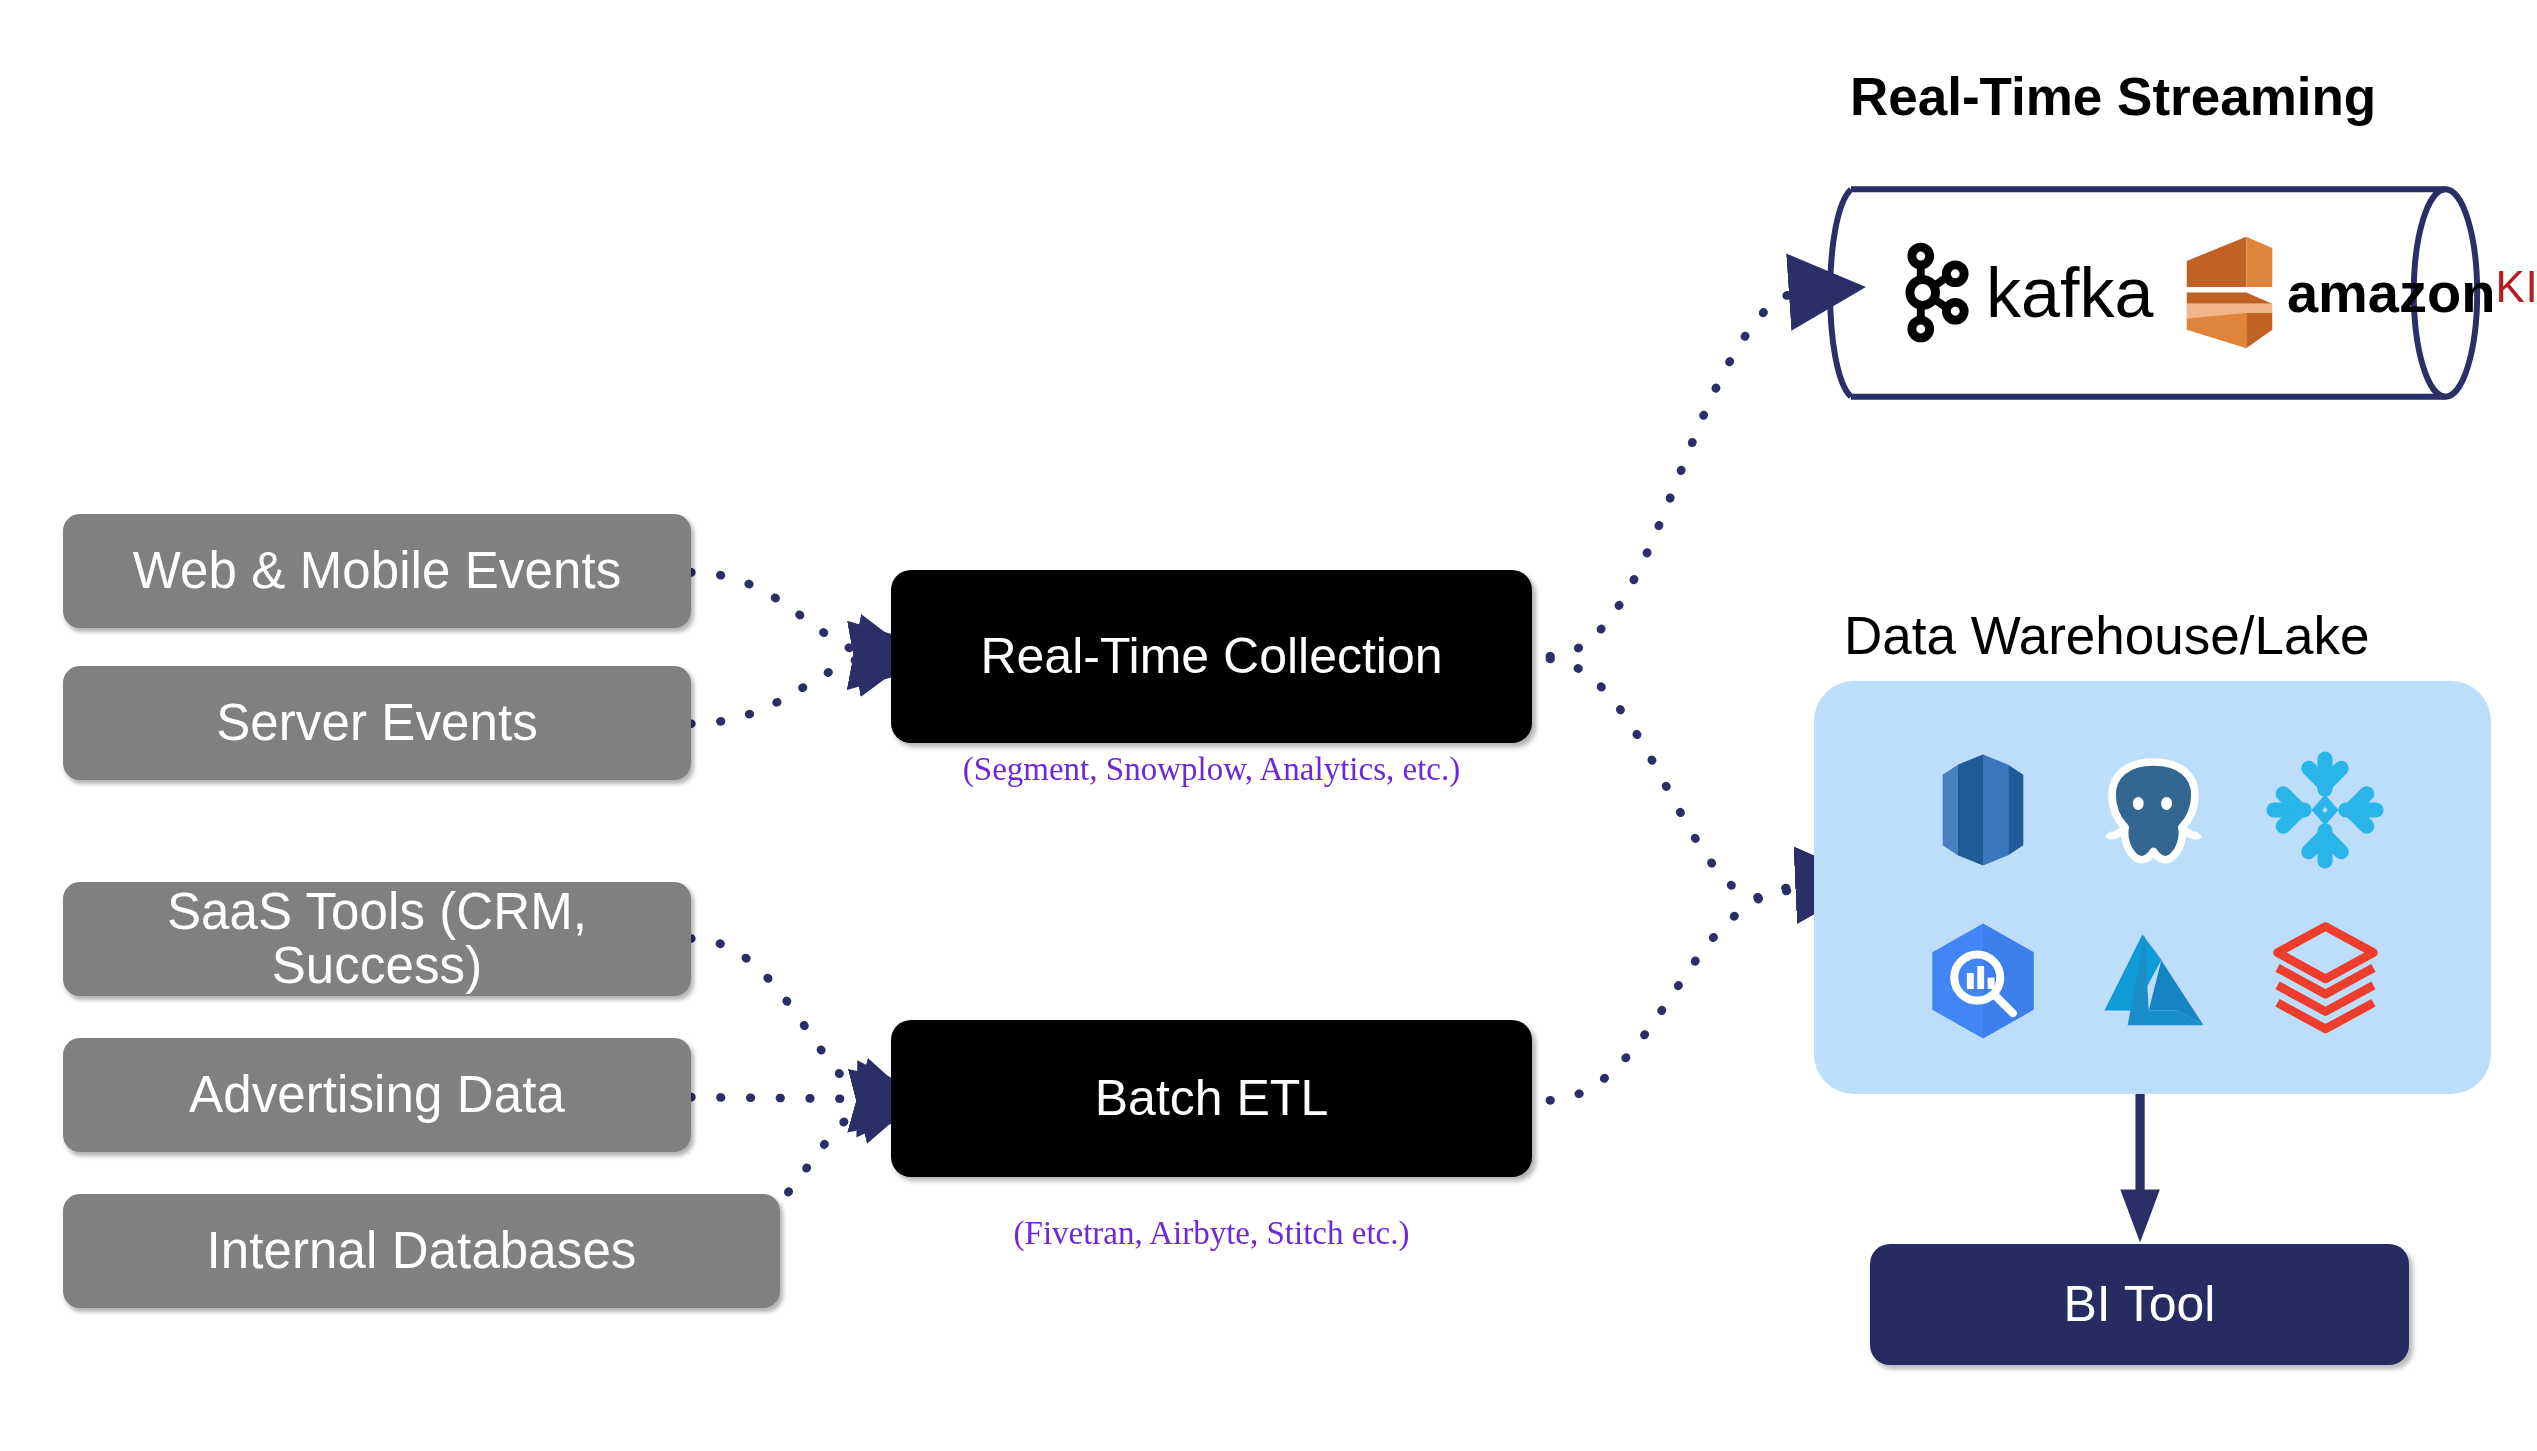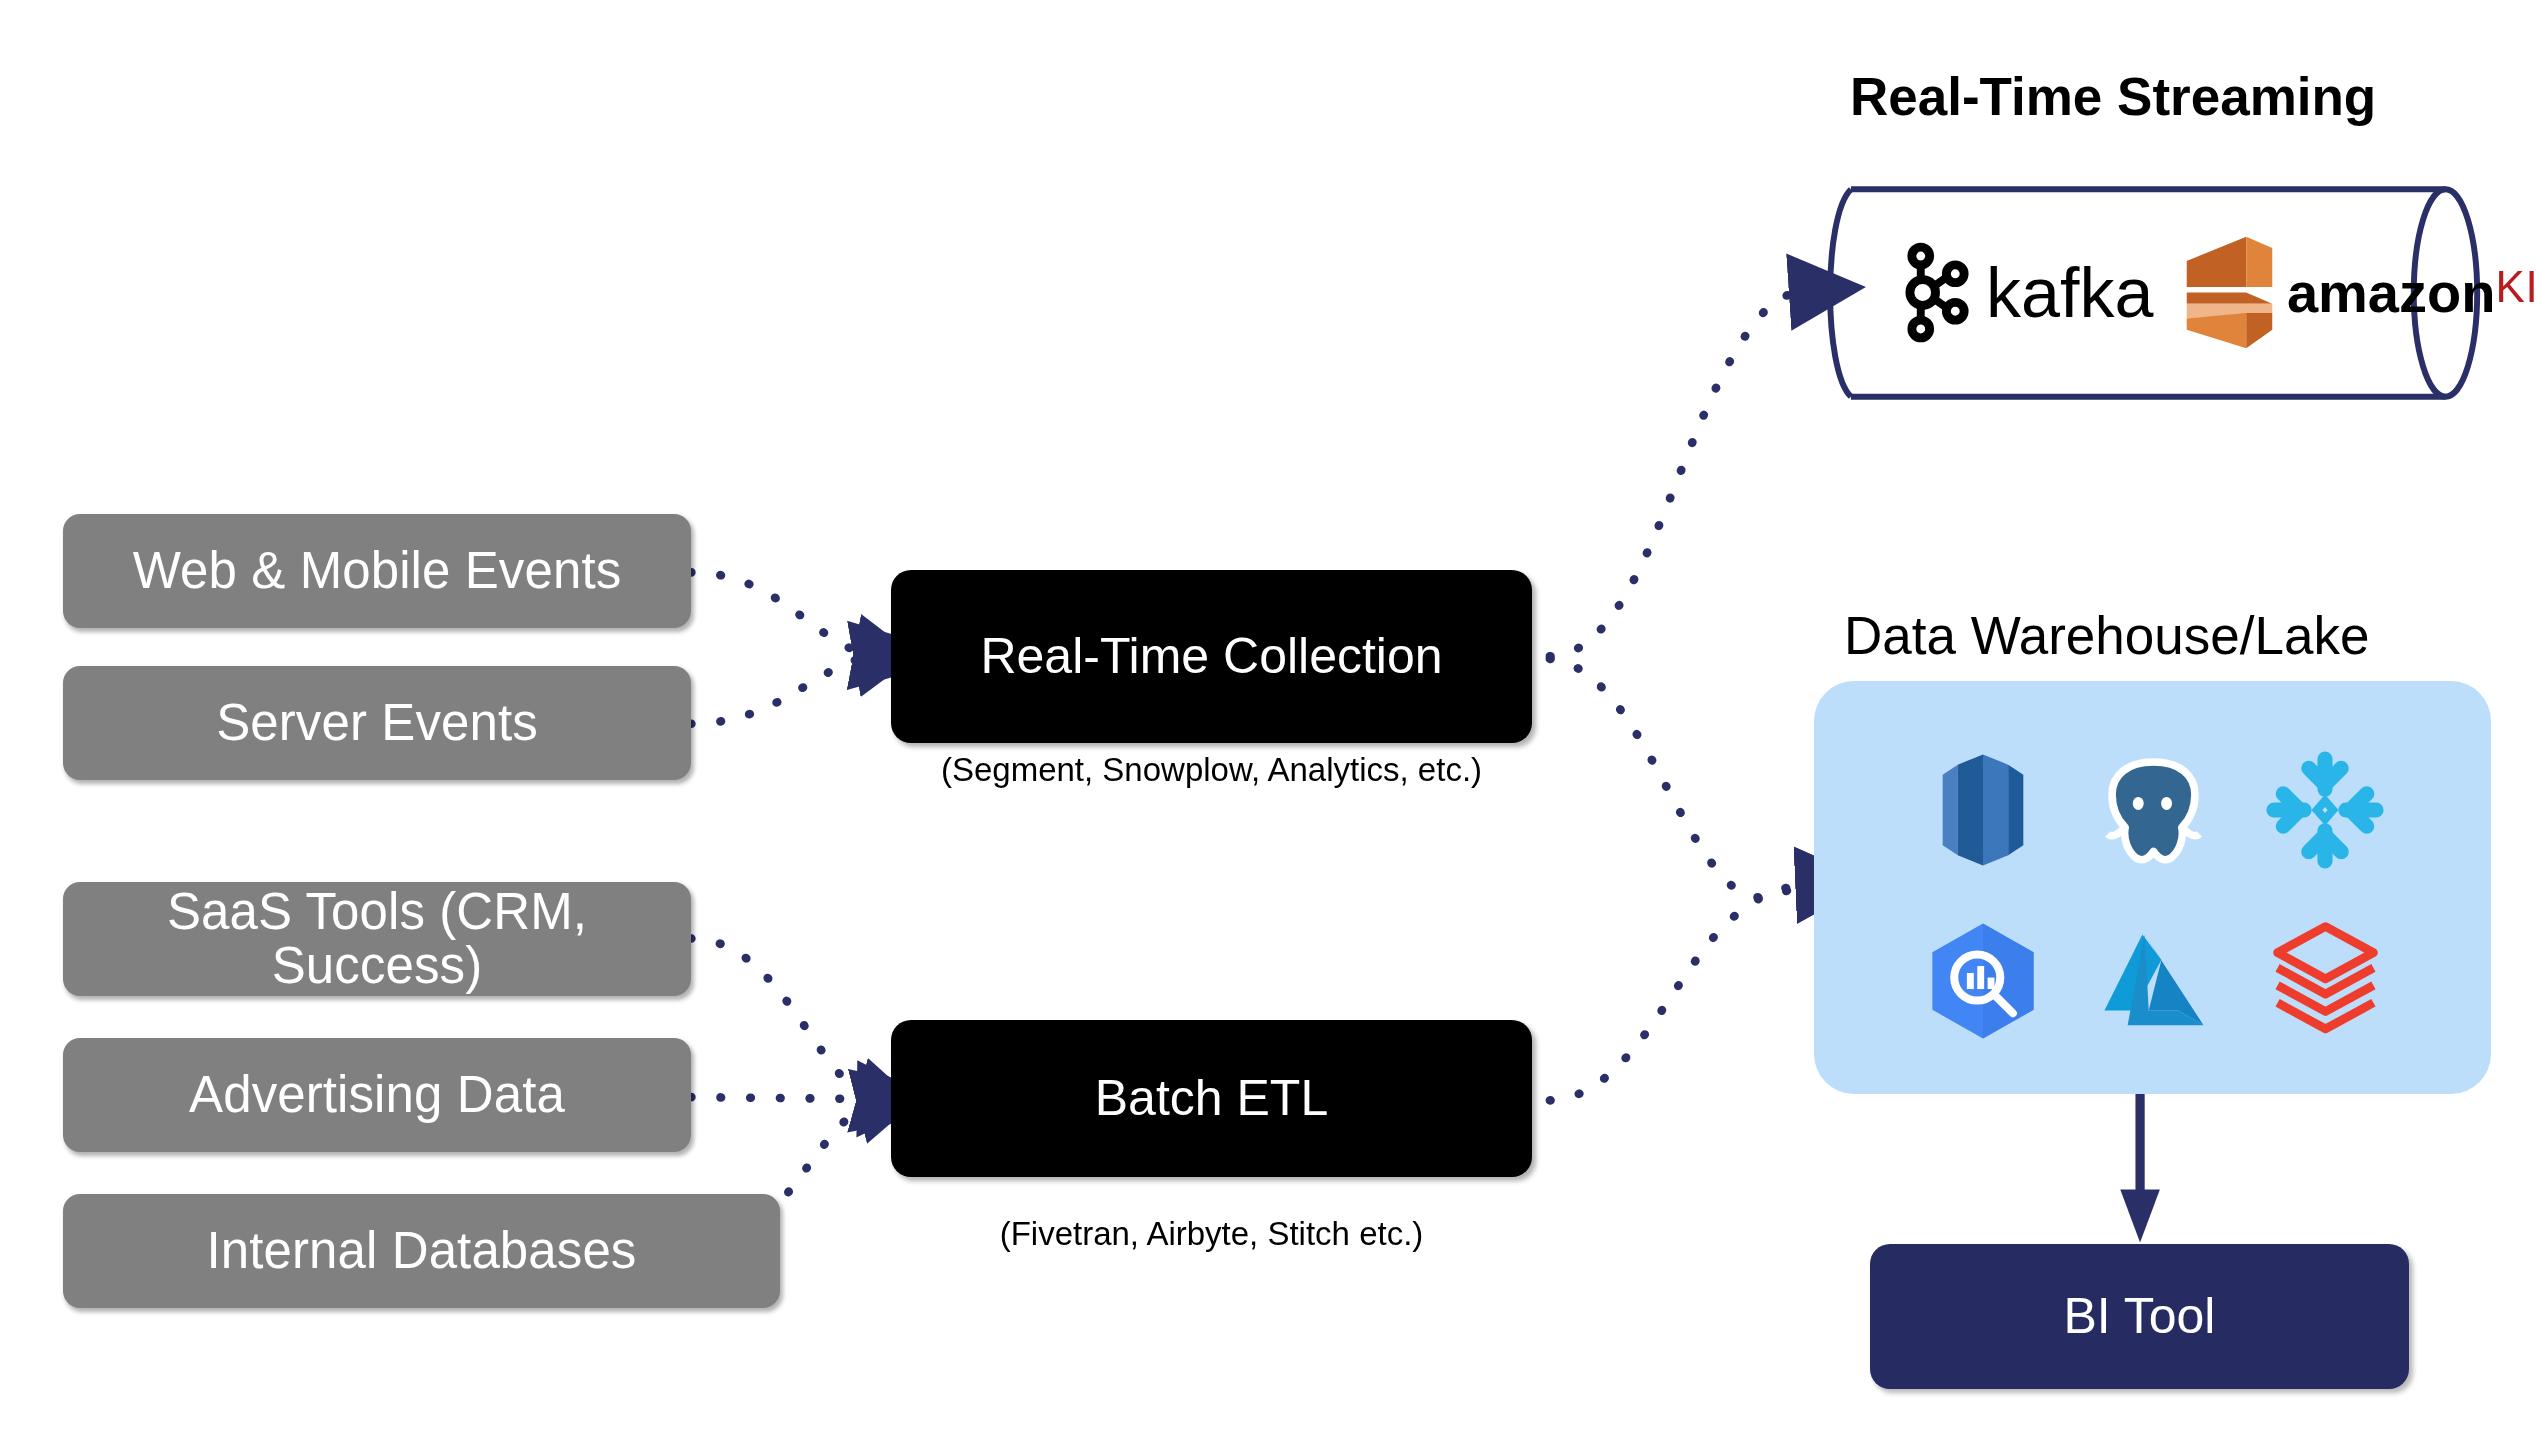--- a/index.html
+++ b/index.html
@@ -17,22 +17,22 @@
            box-shadow:2.6px 3.3px 4.6px rgba(0,0,0,.30);}
 
   .proc-box{background:#000000;border-radius:20px;color:#ffffff;
             font-size:50px;line-height:1.05;
             box-shadow:3.3px 4px 5.3px rgba(0,0,0,.30);}
 
   .bi-box{background:#262C61;border-radius:20px;color:#ffffff;
           font-size:50px;line-height:1.05;
           box-shadow:3.3px 4px 5.3px rgba(0,0,0,.28);}
 
-  .caption{position:absolute;color:#000000;font-size:33px;text-align:center;
-           white-space:nowrap;}
+  .caption{position:absolute;color:#6d28d9;font-size:33px;text-align:center;
+           white-space:nowrap;font-family:Liberation Serif, serif;}
 
   .sec-title{position:absolute;color:#000000;white-space:nowrap;}
   .sec-title.bold{font-weight:bold;font-size:53px;}
   .sec-title.plain{font-weight:normal;font-size:53px;}
 
   
   #wh-panel{position:absolute;background:#BCDEFA;border-radius:40px;}
   .logo-grid{position:absolute;display:grid;grid-template-columns:repeat(3,1fr);
              grid-template-rows:repeat(2,1fr);}
   .logo-cell{display:flex;align-items:center;justify-content:center;}
@@ -225,18 +225,18 @@
         <g fill="none" stroke="#EE3D2C" stroke-width="8" stroke-linejoin="round">
           <polygon points="50,6 94,30 50,54 6,30"></polygon>
           <polyline points="6,44 50,68 94,44"></polyline>
           <polyline points="6,60 50,84 94,60"></polyline>
           <polyline points="6,76 50,100 94,76"></polyline>
         </g>
       </svg>
     </div>
   </div>
 
-  <div class="node bi-box" style="left:1870px;top:1244px;width:539px;height:145px;">
+  <div class="node bi-box" style="left:1870px;top:1244px;width:539px;height:121px;">
     <span>BI Tool</span>
   </div>
 
 </div>
 
 
 </body></html>

